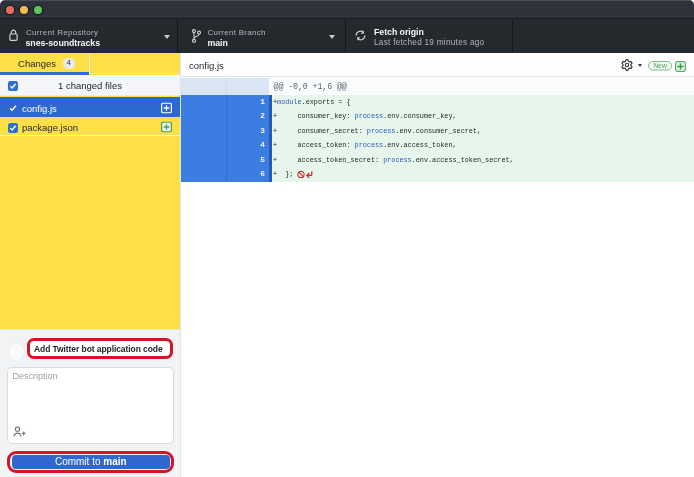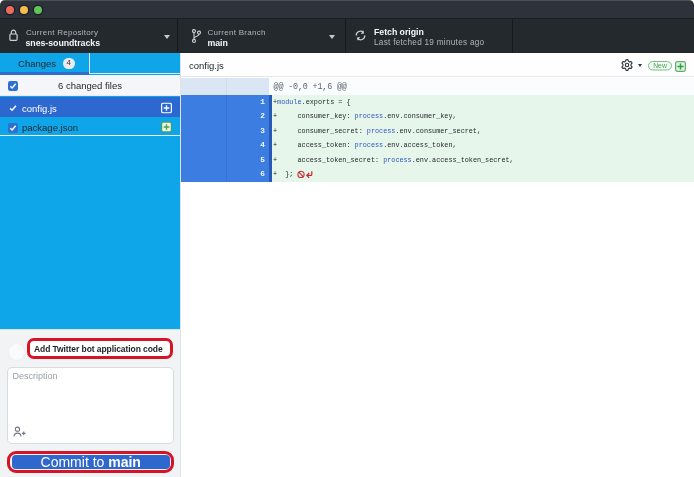--- a/index.html
+++ b/index.html
@@ -18,21 +18,21 @@
   .toolbar { position:absolute; left:0; top:18px; width:694px; height:35px; background:#24292e; border-top:1px solid #1a1e22;text-align:right; }
   .tsec { position:absolute; top:0; height:35px; }
   .tsep { position:absolute; top:0; width:1px; height:35px; background:#16191d; }
   .tico { position:absolute; }
   .tlabel { position:absolute; font-size:8px; color:#b0b6bd; letter-spacing:0.28px; }
   .ttitle { position:absolute; font-size:8.8px; font-weight:bold; color:#f4f6f8; letter-spacing:-0.05px; }
   .caret { position:absolute; width:0; height:0; border-left:3px solid transparent; border-right:3px solid transparent; border-top:4px solid #c6cacf; }
 
   
   .main { position:absolute; left:0; top:53px; width:694px; height:424px; background:#fff; }
-  .sidebar { position:absolute; left:0; top:0; width:181px; height:424px; border-right:1px solid #e0e3e7; background:#0ea5e9; }
+  .sidebar { position:absolute; left:0; top:0; width:181px; height:424px; border-right:1px solid #e0e3e7; background:#fde047; }
 
   
   .tabs { position:absolute; left:0; top:0; width:180px; height:21px; border-bottom:1px solid #e1e4e8; }
   .tab { position:absolute; top:0; height:21px; display:flex; align-items:center; justify-content:center; font-size:9.5px; color:#24292e; }
   .tab.changes { left:0; width:90px; border-right:1px solid #e9ebee; padding-left:4px; }
   .tab.history { left:90px; width:90px; color:#40474f; }
   .tab .underline { position:absolute; left:0; bottom:-1px; width:100%; height:3.5px; background:#2f6ccf; }
   .badge { display:inline-block; margin-left:6.5px; background:#e9ebef; color:#30363c; font-size:7.8px; line-height:10.5px; height:10.5px; padding:0 4px; border-radius:5.2px; }
 
   
@@ -51,21 +51,21 @@
   .cb svg, .statico svg { display:block; }
 
   
   .commit { position:absolute; left:0; top:276px; width:180px; height:148px; background:#f1f3f5; border-top:1px solid #dfe2e6; }
   .avatar { position:absolute; left:7.5px; top:13px; width:17px; height:17.5px; border-radius:50%; background:#fafbfb; border:1px solid #edeff1; }
   .ann1 { position:absolute; left:27px; top:8px; width:145.5px; height:21px; border:3px solid #d51527; border-radius:7px; background:#fff; }
   .ann1 .t { position:absolute; left:4px; top:50%; transform:translateY(-50%); font-size:8.5px; font-weight:bold; color:#1c2025; white-space:nowrap; letter-spacing:-0.08px; }
   .desc { position:absolute; left:6.5px; top:36.5px; width:167px; height:77px; background:#fff; border:1px solid #d7dce1; border-radius:5px; }
   .desc .ph { position:absolute; left:5px; top:3px; font-size:9px; color:#9aa1a9; }
   .ann2 { position:absolute; left:7px; top:121px; width:166.5px; height:21.5px; border:3px solid #d51527; border-radius:9px; }
-  .btn { position:absolute; left:1.5px; top:0.5px; width:158.5px; height:14.5px; background:#2e68cf; border-radius:4px; color:#fff; font-size:14px; text-align:center; line-height:14.2px; }
+  .btn { position:absolute; left:1.5px; top:0.5px; width:158.5px; height:14.5px; background:#2e68cf; border-radius:4px; color:#fff; font-size:10px; text-align:center; line-height:14.2px; }
 
   
   .diff { position:absolute; left:181px; top:0; width:513px; height:424px; background:#fff; }
   .dhead { position:absolute; left:0; top:0; width:513px; height:24px; border-bottom:1px solid #e4e7ea; background:#fefefe; }
   .dhead .fname { position:absolute; left:8px; top:50%; transform:translateY(-50%); font-size:9.5px; color:#24292e; }
   .hunk { position:absolute; left:0; top:25.3px; width:513px; height:16.5px; font-family:"Liberation Mono", monospace; }
   .hunk .g1 { position:absolute; left:0; top:0; width:45px; height:100%; background:#dbe6f4; }
   .hunk .g2 { position:absolute; left:45px; top:0; width:43px; height:100%; background:#dbe6f4; border-left:1px solid #cfdded; }
   .hunk .txt { position:absolute; left:92.5px; top:50%; transform:translateY(-50%); font-size:8.4px; color:#5a6570; background:transparent; white-space:pre; letter-spacing:-0.15px; }
   .hunk .bg { position:absolute; left:88px; top:0; right:0; height:100%; background:#fbfcfe; }
@@ -127,21 +127,21 @@
     </div>
     <div class="tsep" style="left:512px;"></div>
   </div>
 
   <div class="main">
     <div class="sidebar">
       <div class="tabs">
         <div class="tab changes">Changes<span class="badge">4</span><div class="underline"></div></div>
       </div>
       <div class="fhead">
-        <div class="txt">6 changed files</div>
+        <div class="txt">1 changed files</div>
         <div class="cb">
             <svg width="10" height="10" viewBox="0 0 10 10">
               <rect x="0" y="0" width="10" height="10" rx="2.2" fill="#2e6fd2"></rect>
               <path d="M2.3 5.3 L4.1 7 L7.7 2.8" fill="none" stroke="#fff" stroke-width="1.4"></path>
             </svg>
           </div>
       </div>
       <div class="rows">
         <div class="frow sel">
           <div class="cb">

